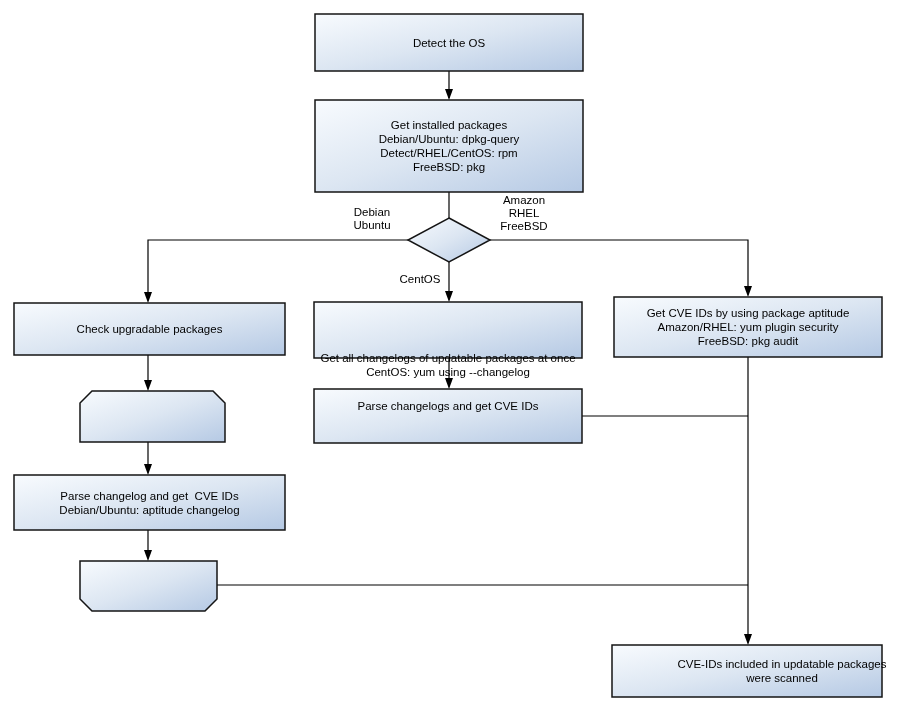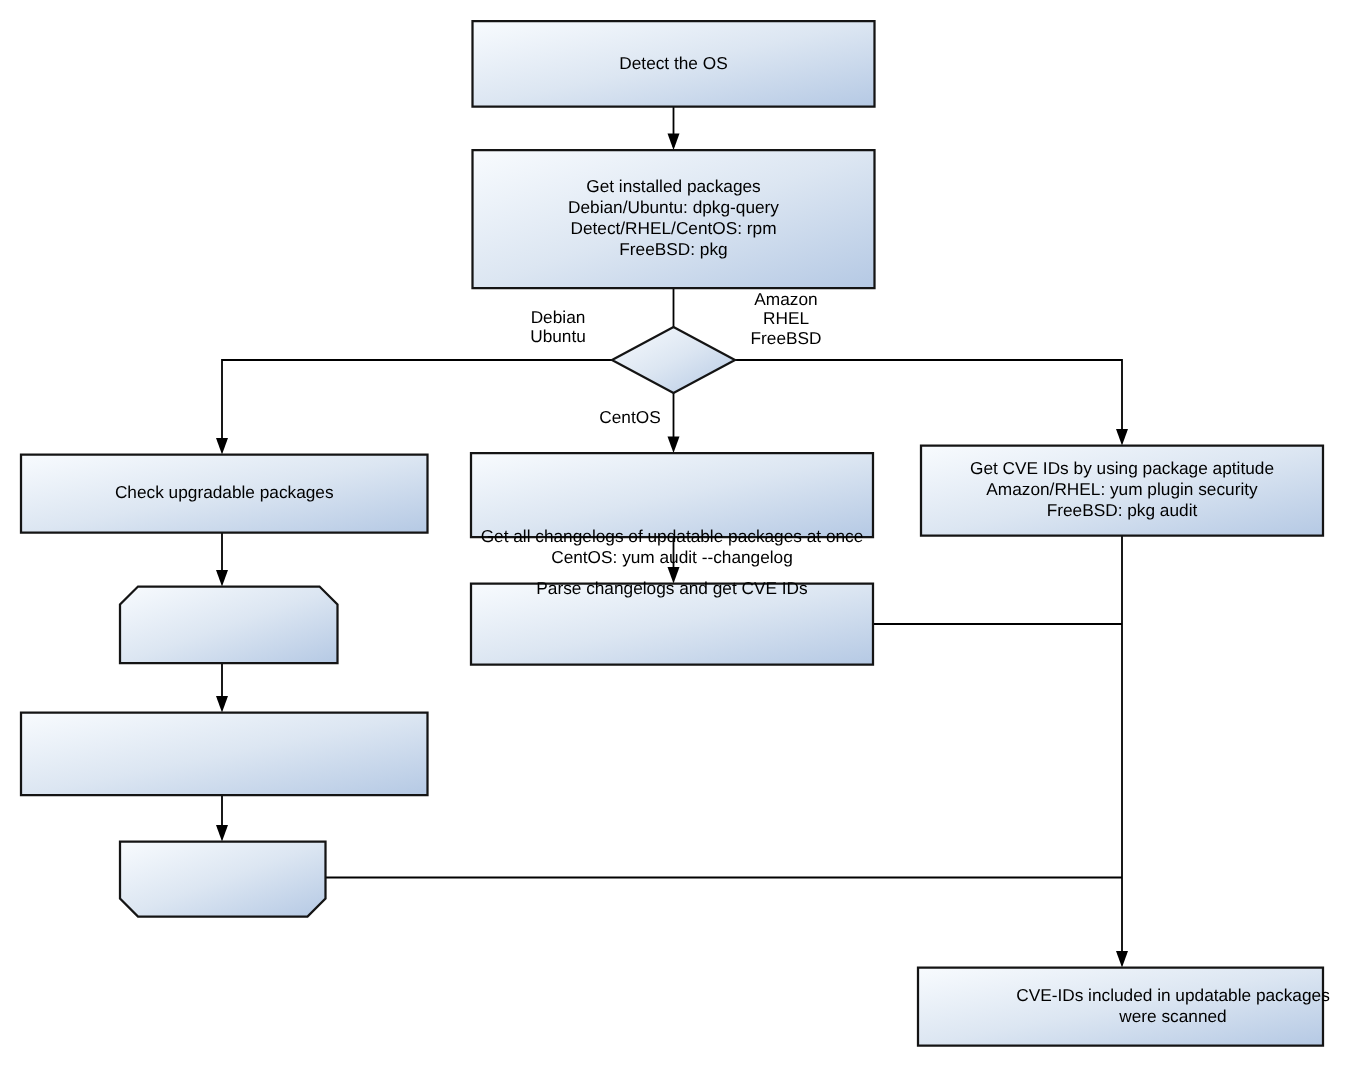--- a/index.html
+++ b/index.html
@@ -112,28 +112,32 @@
     <div class="ln">Debian/Ubuntu: dpkg-query</div>
     <div class="ln">Detect/RHEL/CentOS: rpm</div>
     <div class="ln">FreeBSD: pkg</div>
   </div>
 
   <div class="node-label" style="left:14px; top:303px; width:271px; height:52px;border-radius:20px;">
     <div class="ln">Check upgradable packages</div>
   </div>
 
 
+  <div class="node-label" style="left:14px; top:475px; width:271px; height:55px;">
+    <div class="ln">Parse changelog and get  CVE IDs</div>
+    <div class="ln">Debian/Ubuntu: aptitude changelog</div>
+  </div>
 
 
   <div class="node-label" style="left:314px; top:302px; width:268px; height:56px;margin-top:35px;">
     <div class="ln">Get all changelogs of updatable packages at once</div>
-    <div class="ln">CentOS: yum audit --changelog</div>
+    <div class="ln">CentOS: yum using --changelog</div>
   </div>
 
-  <div class="node-label" style="left:314px; top:366px; width:268px; height:54px;">
+  <div class="node-label" style="left:314px; top:379px; width:268px; height:54px;">
     <div class="ln">Parse changelogs and get CVE IDs</div>
   </div>
 
   <div class="node-label" style="left:614px; top:297px; width:268px; height:60px;">
     <div class="ln">Get CVE IDs by using package aptitude</div>
     <div class="ln">Amazon/RHEL: yum plugin security</div>
     <div class="ln">FreeBSD: pkg audit</div>
   </div>
 
   <div class="node-label" style="left:612px; top:645px; width:270px; height:52px;padding-left:35px;">

